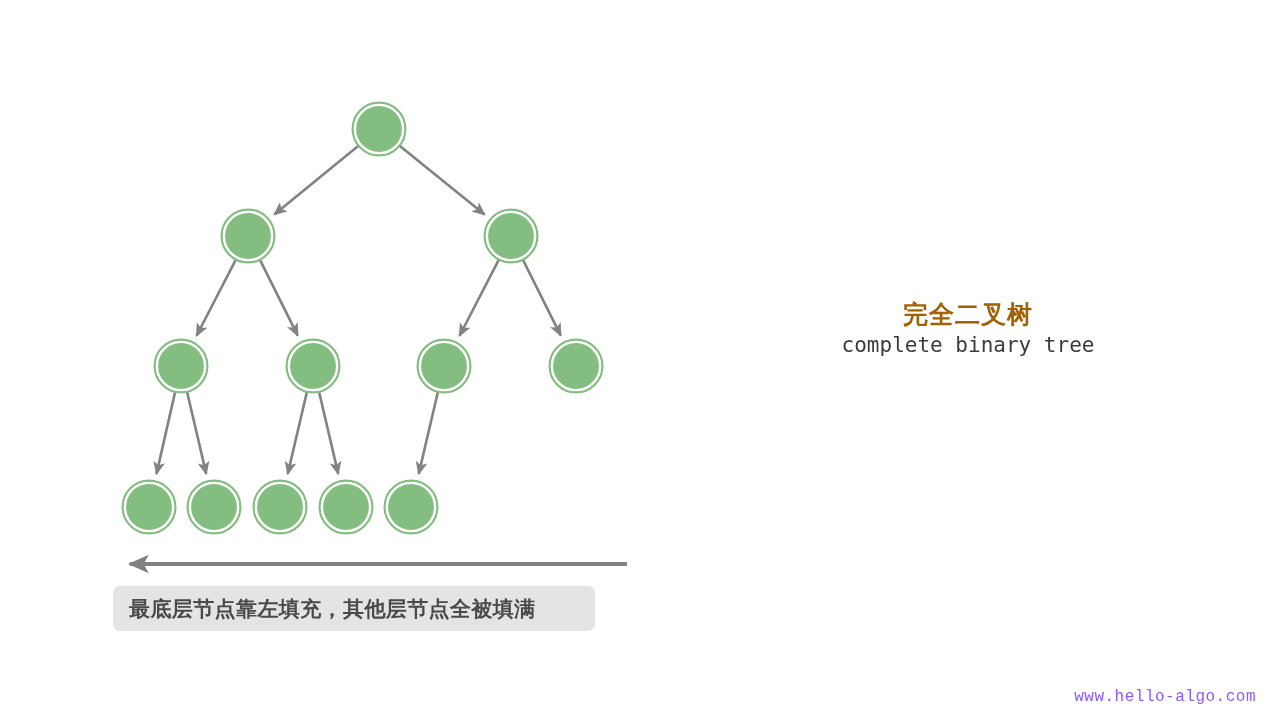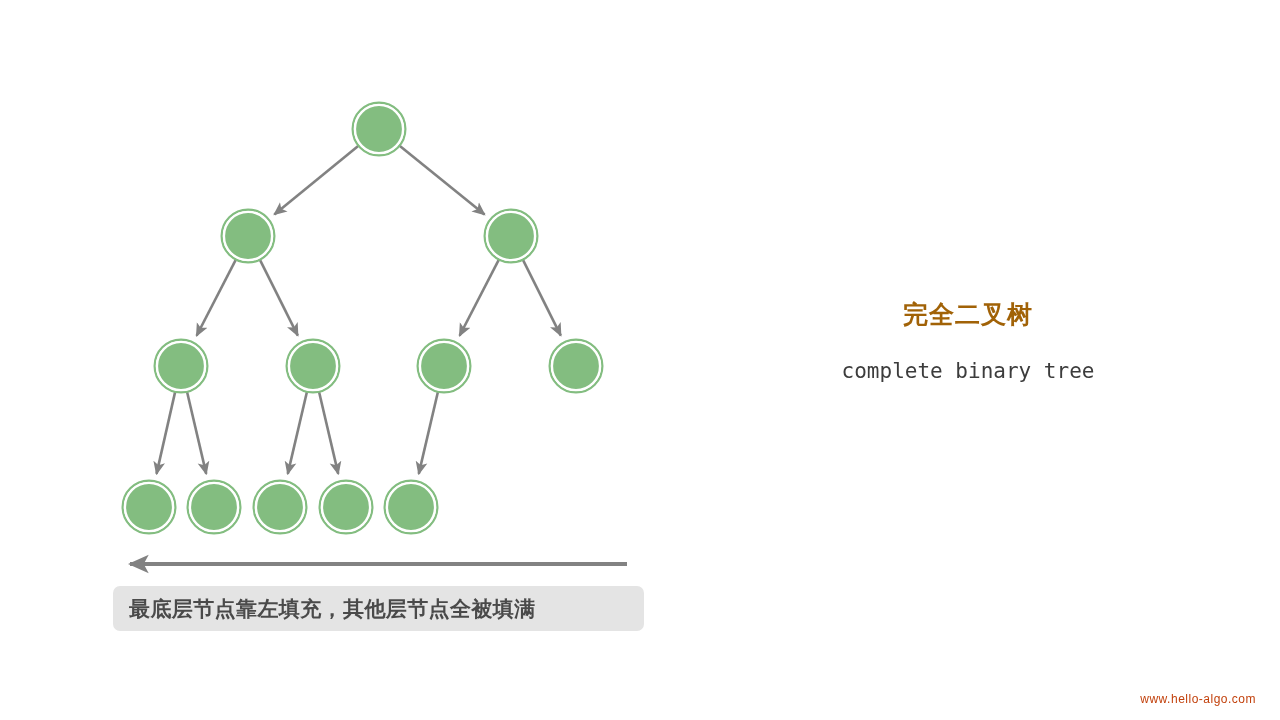--- a/index.html
+++ b/index.html
@@ -71,29 +71,29 @@
     color: #4c9a4c;
     letter-spacing: 1px;
     white-space: nowrap;
   }
   .legend-subtitle {
     font-family: "DejaVu Sans Mono", "Liberation Mono", monospace;
     font-size: 21px;
     font-weight: 400;
     color: #3c3c3c;
     white-space: nowrap;
-    margin-top: 28px;
+    margin-top: 2px;
   }
   .watermark {
     position: absolute;
     right: 24px;
     bottom: 14px;
-    font-family: Liberation Sans, sans-serif;
-    font-size: 12px;
-    color: #c2410c;
+    font-family: Liberation Mono, monospace;
+    font-size: 16px;
+    color: #8b5cf6;
     letter-spacing: 0.5px;
     white-space: nowrap;
   }
 </style>
 </head>
 <body>
 
 <svg id="canvas" viewBox="0 0 1280 720" xmlns="http://www.w3.org/2000/svg">
   <defs>
     <marker id="arrow-edge" viewBox="0 0 10 10" refX="9" refY="5" markerWidth="5.2" markerHeight="5.2" orient="auto-start-reverse">
@@ -161,21 +161,21 @@
       <g>
         <circle cx="411" cy="507" r="26.4" class="node-ring"></circle>
         <circle cx="411" cy="507" r="24" class="node-circle"></circle>
       </g>
     </g>
   <g id="flow-layer">
     <line id="flow-line" class="flow-arrow-line" marker-end="url(#arrow-edge)" x1="627" y1="564" x2="130" y2="564"></line>
   </g>
 </svg>
 
-<div class="caption-box" id="caption-box" style="left: 113px; top: 586px; width: 531px; height: 45px; background: rgb(228, 228, 228);">
+<div class="caption-box" id="caption-box" style="left: 113px; top: 586px; width: 482px; height: 45px; background: rgb(228, 228, 228);">
   <div class="caption-text">最底层节点靠左填充，其他层节点全被填满</div>
 </div>
 
 <div class="legend" id="legend" style="left: 790px; top: 298px; width: 356px;">
   <div class="legend-title" style="color: #a16207;">完全二叉树</div>
   <div class="legend-subtitle">complete binary tree</div>
 </div>
 
 <div class="watermark">www.hello-algo.com</div>
 

